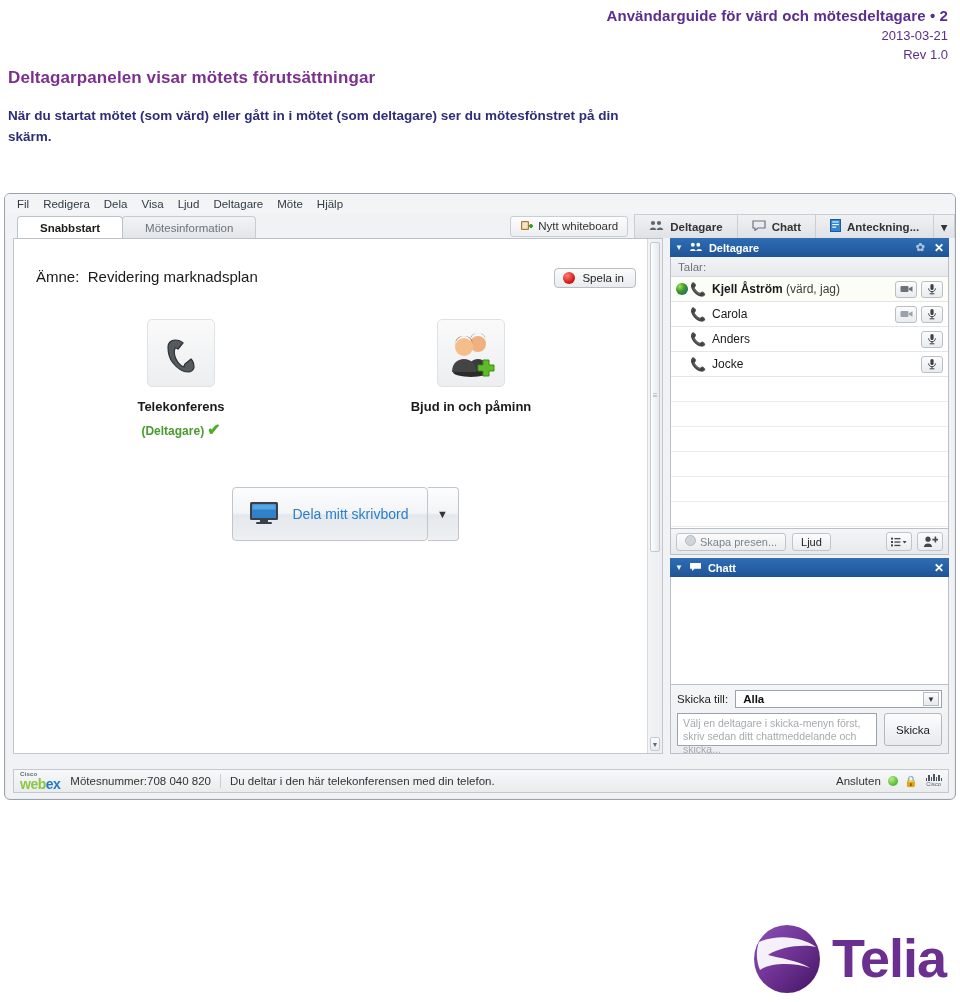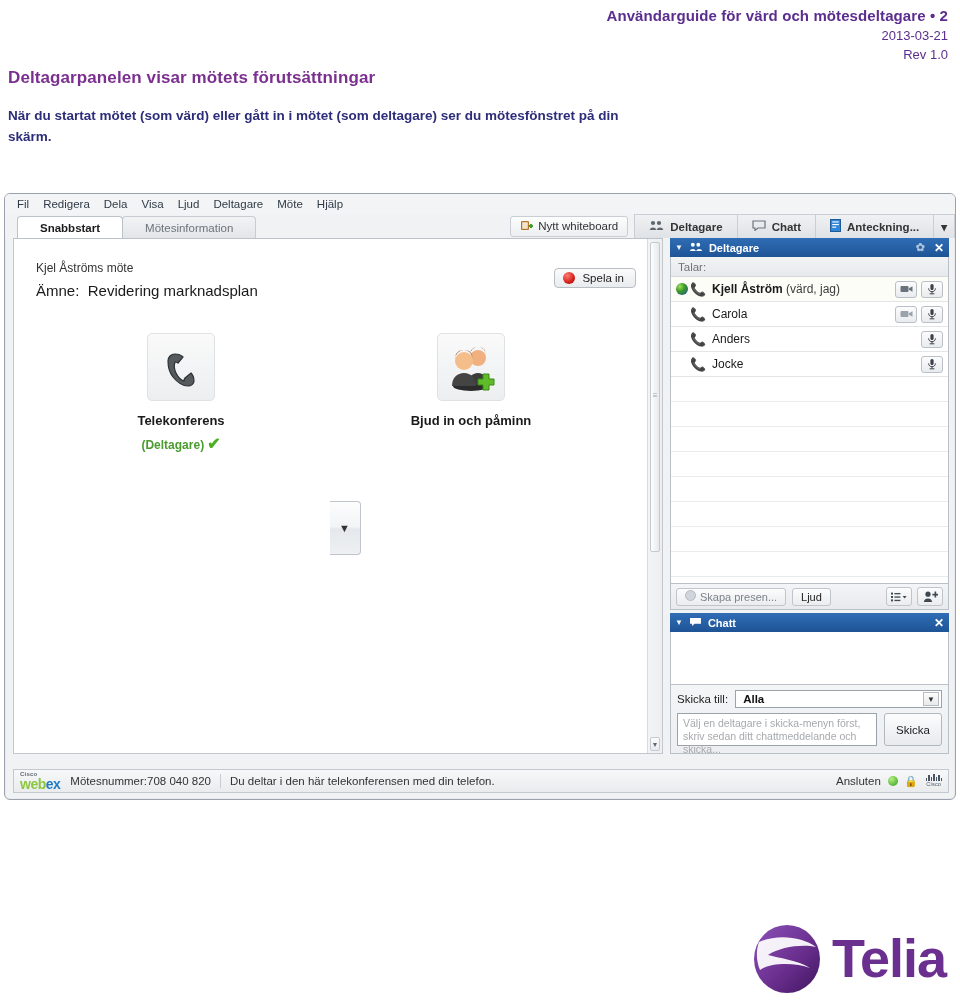--- a/index.html
+++ b/index.html
@@ -245,21 +245,21 @@
     gap: 6px;
   }
   .panel-header .ph-caret { font-size:8px; opacity:.95; }
   .panel-header .ph-spacer { margin-left:auto; display:flex; gap:9px; align-items:center; }
   .panel-header .ph-gear { opacity:.6; font-size:11px; }
   .panel-header .ph-x { font-size:12px; }
 
   .participants {
     background: #fff;
     border: 1px solid #b9c0c7; border-top:none;
-    flex: none; height: 327px;
+    flex: none; height: 272px;
     display:flex; flex-direction:column;
   }
   .talar {
     height: 20px; background: linear-gradient(#f2f3f5,#e7e9ec);
     border-bottom: 1px solid #d5d9de;
     font-size: 11.5px; color:#6d737a;
     display:flex; align-items:center; padding-left:7px;
   }
   .plist { flex:1; overflow:hidden; }
   .prow {
@@ -464,21 +464,20 @@
         </div>
         <div class="panel-tab caret">▾</div>
       </div>
     </div>
   </div>
 
   <div class="wx-body">
 
     <div class="wx-main">
       <div class="meeting-head">
-        <div class="meeting-owner">Kjel Åströms möte</div>
         <div class="meeting-subject">
           <span>Ämne:</span>
           &nbsp;<span>Revidering marknadsplan</span>
         </div>
       </div>
 
       <div class="rec-btn">
         <span class="rec-dot"></span>
         <span>Spela in</span>
       </div>
@@ -507,20 +506,32 @@
               <path d="M10 17a9 9 0 0 1 18 0c0-6-4-9-9-9s-9 3-9 9z" fill="#7a441b"></path>
               <path d="M7 44c0-8 5-13 12-13s12 5 12 13z" fill="#444"></path>
               <path d="M38 32h6v5h5v6h-5v5h-6v-5h-5v-6h5z" fill="#5fbb2a" stroke="#3d8a16" stroke-width="1"></path>
             </svg>
           </div>
           <div class="qs-label">Bjud in och påminn</div>
         </div>
       </div>
 
       <div class="share-wrap">
+        <div class="share-btn">
+          <span>
+            <svg width="30" height="24" viewBox="0 0 30 24">
+              <rect x="1" y="1" width="28" height="18" rx="1.5" fill="#3a4046"></rect>
+              <rect x="3" y="3" width="24" height="14" fill="#2f82c9"></rect>
+              <rect x="3.5" y="3.5" width="23" height="5" fill="#58a4e0"></rect>
+              <rect x="11" y="19" width="8" height="2" fill="#3a4046"></rect>
+              <rect x="7" y="21" width="16" height="2" rx="1" fill="#3a4046"></rect>
+            </svg>
+          </span>
+          <span>Dela mitt skrivbord</span>
+        </div>
         <div class="share-caret">▼</div>
       </div>
 
       <div class="main-scroll">
         <div class="ms-thumb">
           <div class="ms-grip">≡</div>
         </div>
         <div class="ms-down">▼</div>
       </div>
     </div>

